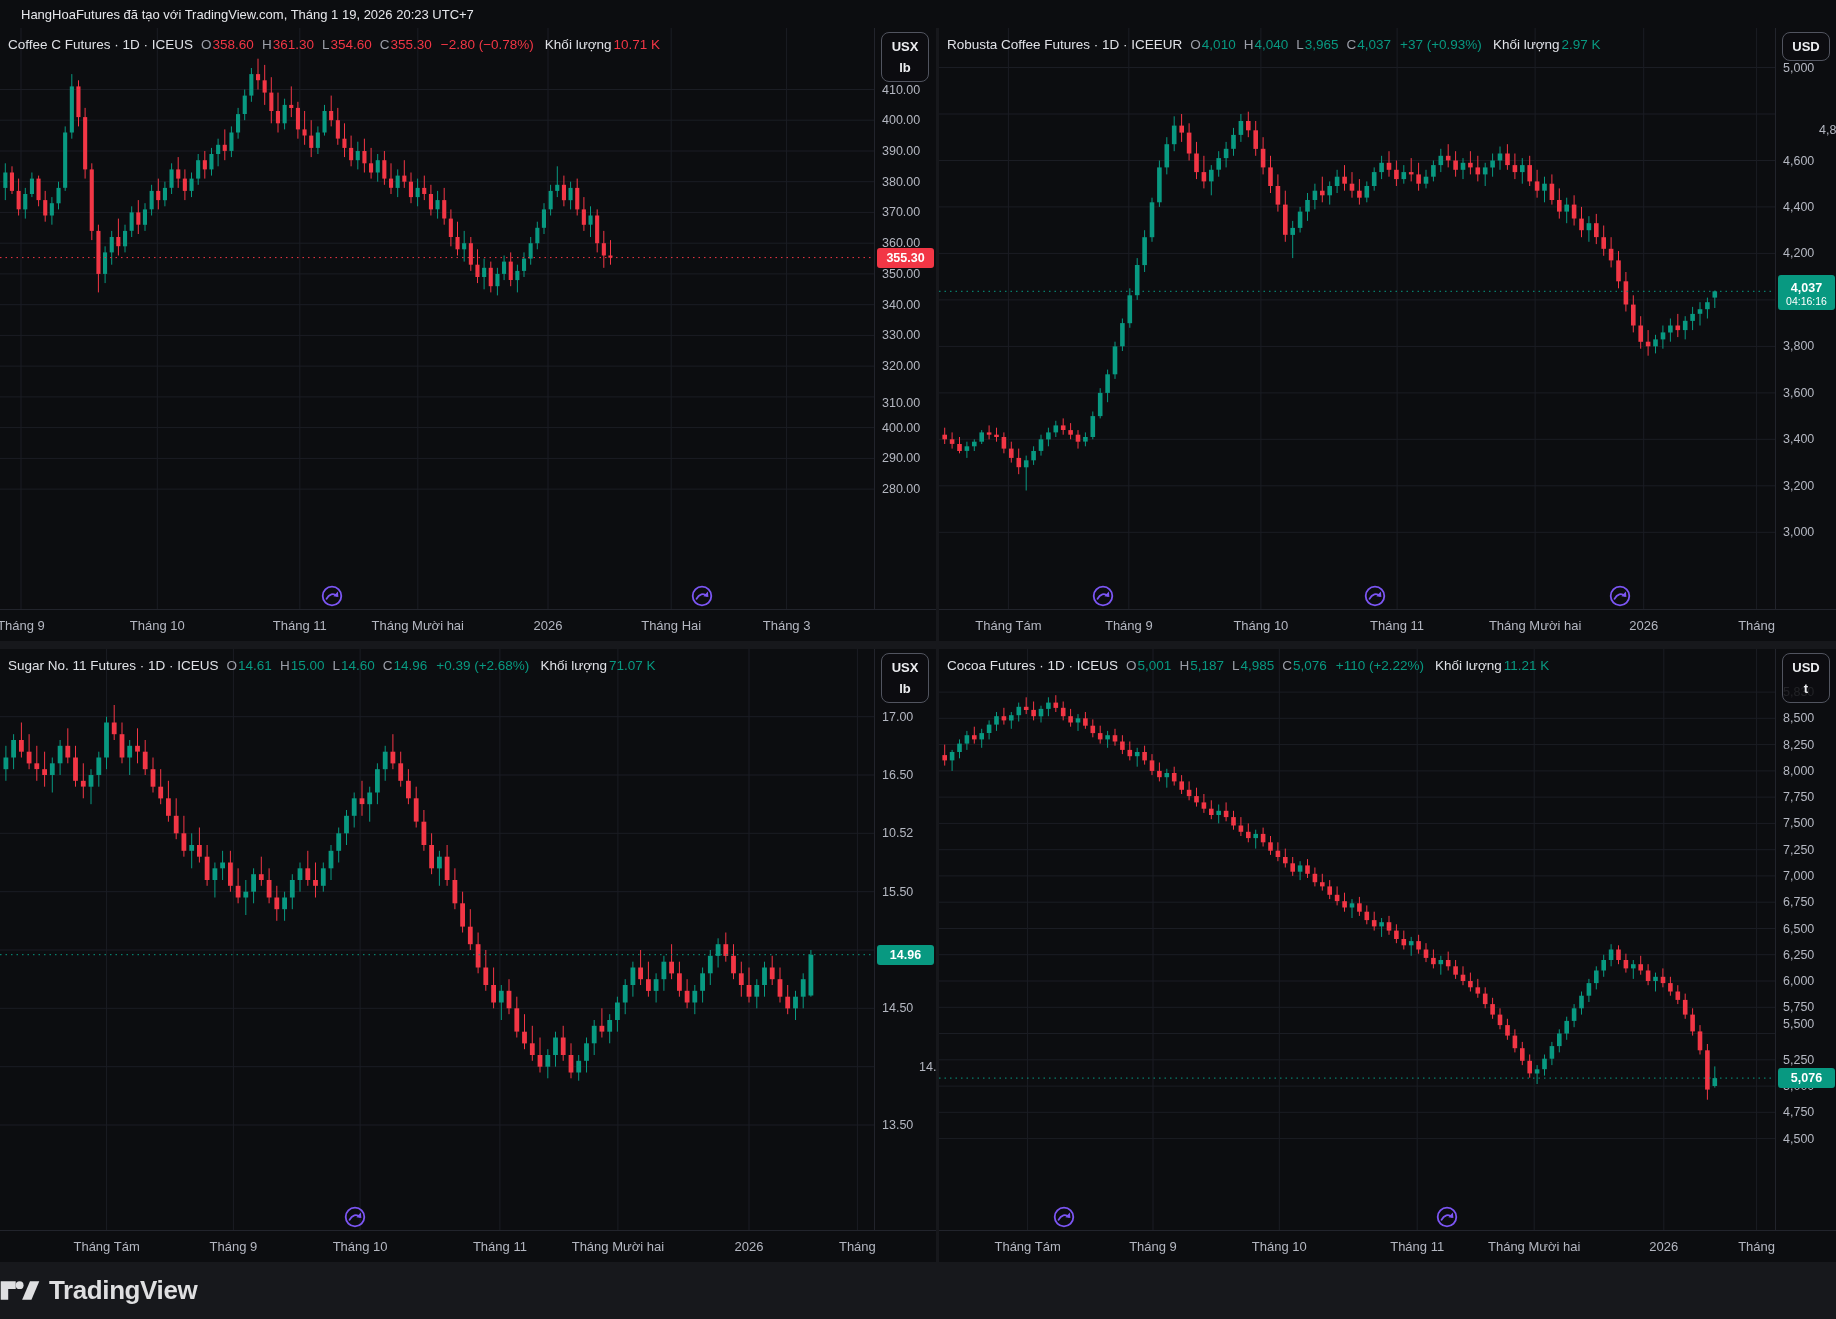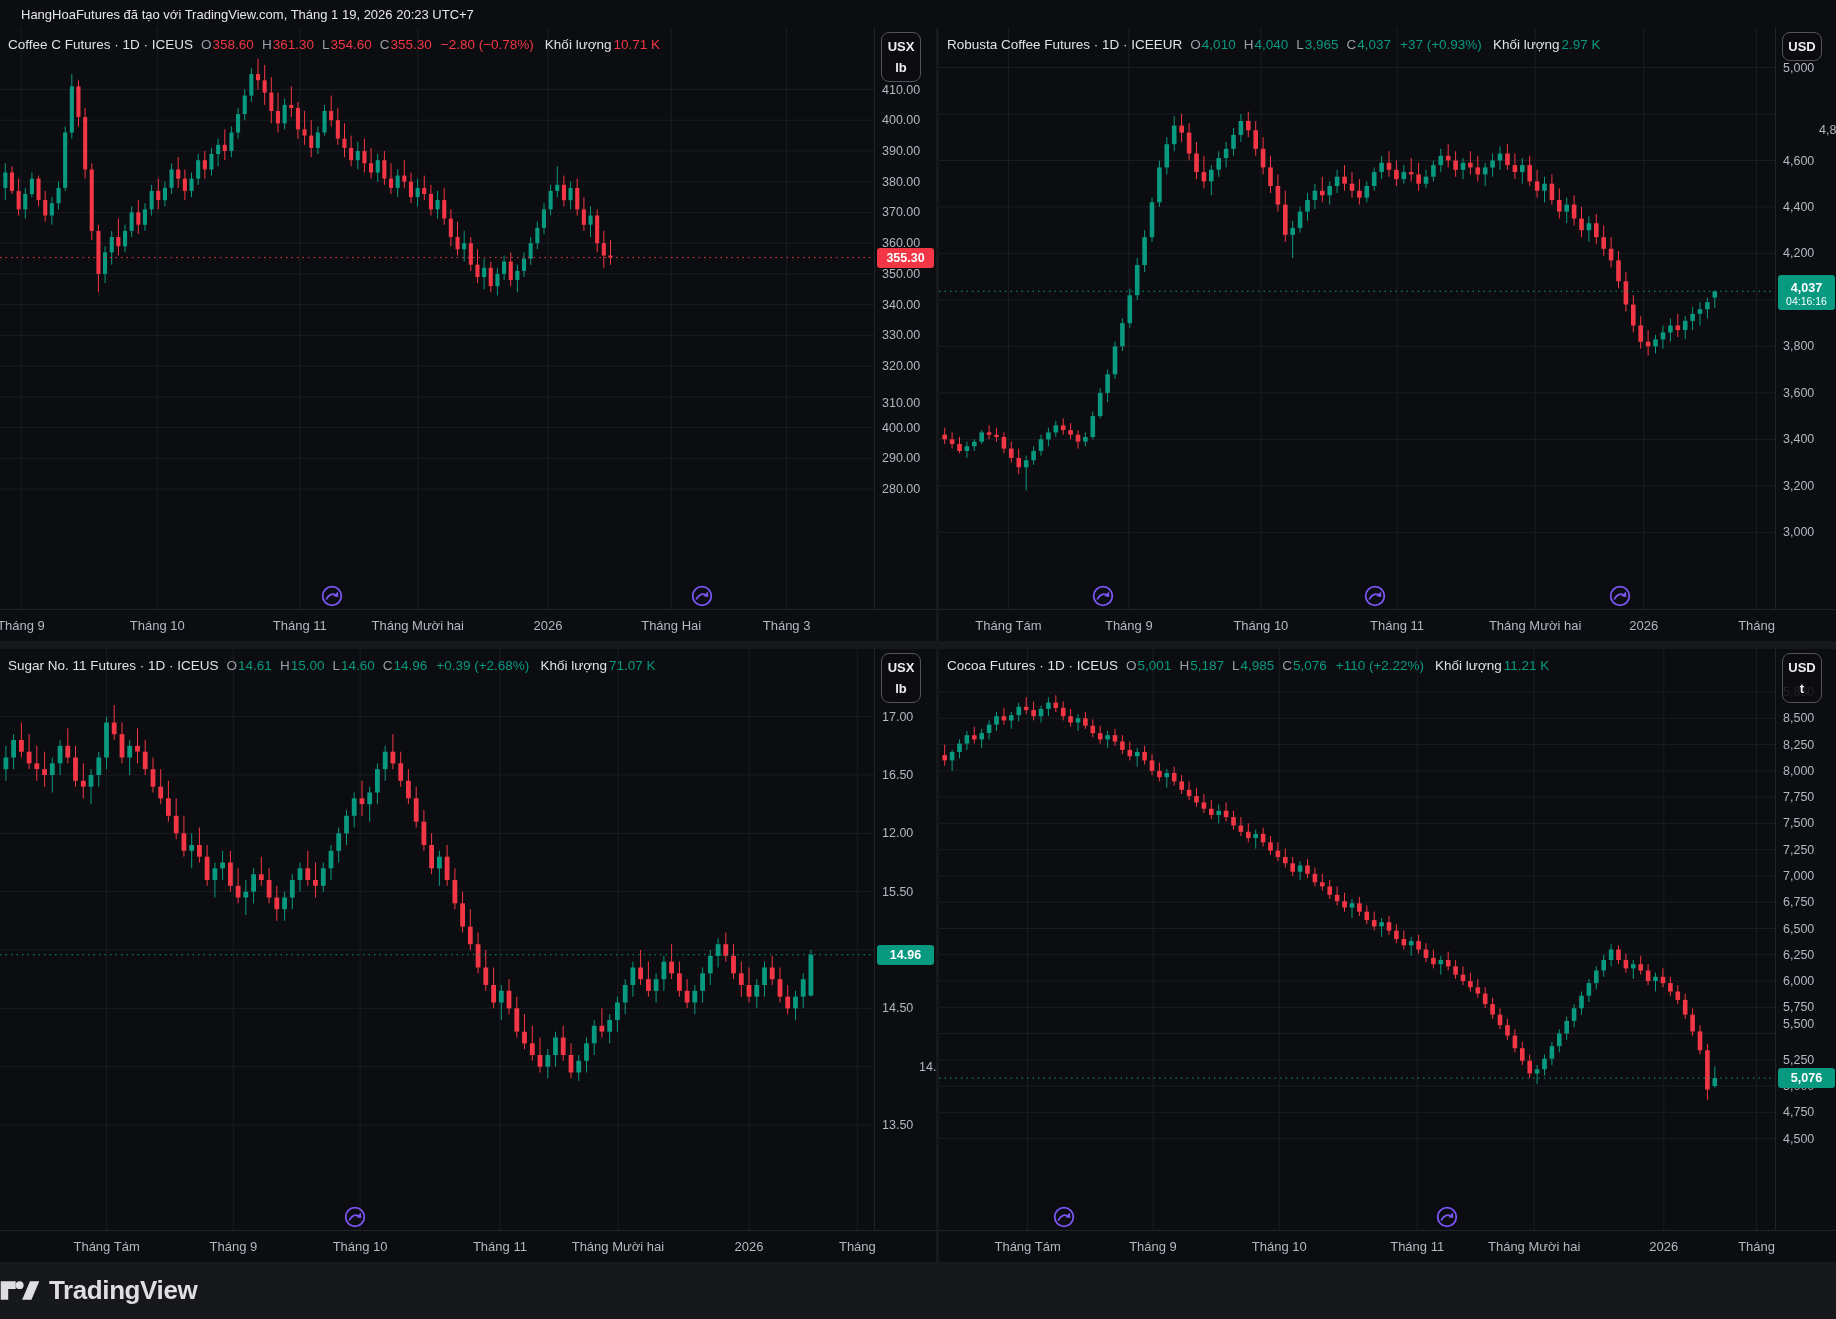--- a/index.html
+++ b/index.html
@@ -24,21 +24,21 @@
     position:absolute;top:0;right:0;width:62px;height:581px;
     border-left:1px solid #22242c;box-sizing:border-box;background:#0c0d10;
   }
   .xaxis{
     position:absolute;bottom:0;left:0;right:0;height:32px;
     border-top:1px solid #22242c;box-sizing:border-box;
   }
   .tick{position:absolute;left:7px;height:16px;line-height:16px;font-size:12.5px;color:#b4b7c1;}
   .month{position:absolute;top:8px;transform:translateX(-50%);font-size:13px;color:#b4b7c1;white-space:nowrap;}
   .unitbox{
-    position:absolute;top:4px;left:6px;width:40px;box-sizing:border-box;
+    position:absolute;top:4px;left:6px;width:48px;box-sizing:border-box;
     border:1.5px solid #51545f;border-radius:8px;background:rgba(12,13,16,.88);
     color:#ecedf0;font-weight:700;font-size:13px;text-align:center;
     padding:3px 0;z-index:3;line-height:21px;
   }
   .tag{
     position:absolute;left:2px;right:2px;border-radius:3px;color:#fff;
     text-align:center;font-weight:700;font-size:12.5px;z-index:4;
   }
   .tag .main{line-height:20px;}
   .tag .sub{font-weight:400;font-size:10.5px;line-height:11px;margin-top:-2px;}
@@ -828,21 +828,21 @@
         <line x1="0" x2="874" y1="305.7" y2="305.7" stroke="#089981" stroke-width="1" stroke-dasharray="1.5,4"></line>
       </svg>
     <div class="legend"><span class="lg-title">Sugar No. 11 Futures · 1D · ICEUS</span><span><span class="lt">O</span><span class="lv" style="color:#089981">14.61</span></span><span><span class="lt">H</span><span class="lv" style="color:#089981">15.00</span></span><span><span class="lt">L</span><span class="lv" style="color:#089981">14.60</span></span><span><span class="lt">C</span><span class="lv" style="color:#089981">14.96</span></span><span class="lg-change" style="color: rgb(8, 153, 129);">+0.39 (+2.68%)</span><span class="lg-vlabel">Khối lượng</span><span class="lg-vval" style="color: rgb(8, 153, 129);">71.07 K</span></div>
     <div class="yaxis">
       <div class="unitbox">
           <div>USX</div>
           <div>lb</div>
         </div>
     <div class="tick" style="top: 59.7px;">17.00</div>
         <div class="tick" style="top: 118px;">16.50</div>
-        <div class="tick" style="top: 176.3px;">12.00</div>
+        <div class="tick" style="top: 176.3px;">10.52</div>
         <div class="tick" style="top: 234.7px;">15.50</div>
         <div class="tick" style="top: 293px;">15.00</div>
         <div class="tick" style="top: 351.3px;">14.50</div>
         <div class="tick" style="top: 409.7px; margin-left: 37px;">14.00</div>
         <div class="tick" style="top: 468px;">13.50</div>
         <div class="tag" style="background: rgb(8, 153, 129); top: 295.7px; height: 20px;">
           <div class="main">14.96</div>
         </div>
       </div>
     <div class="xaxis">

